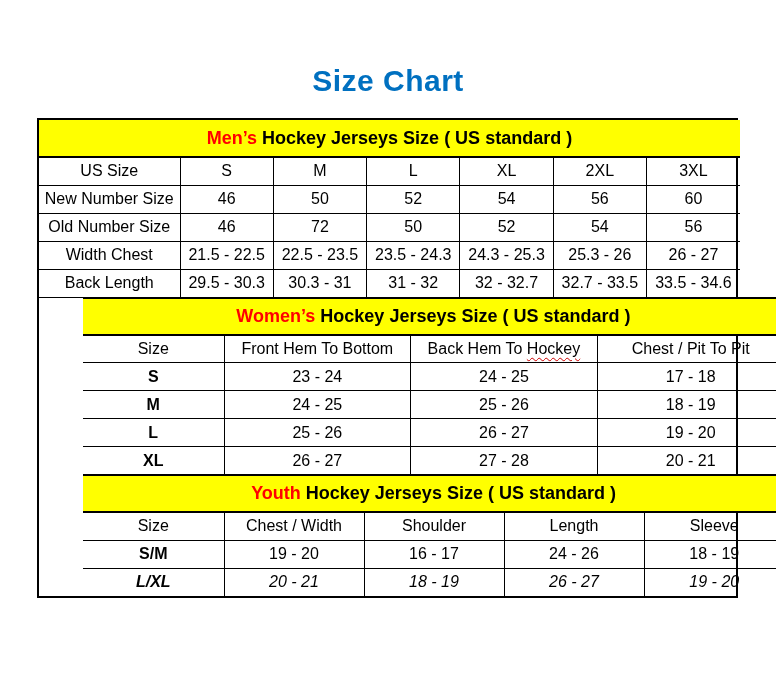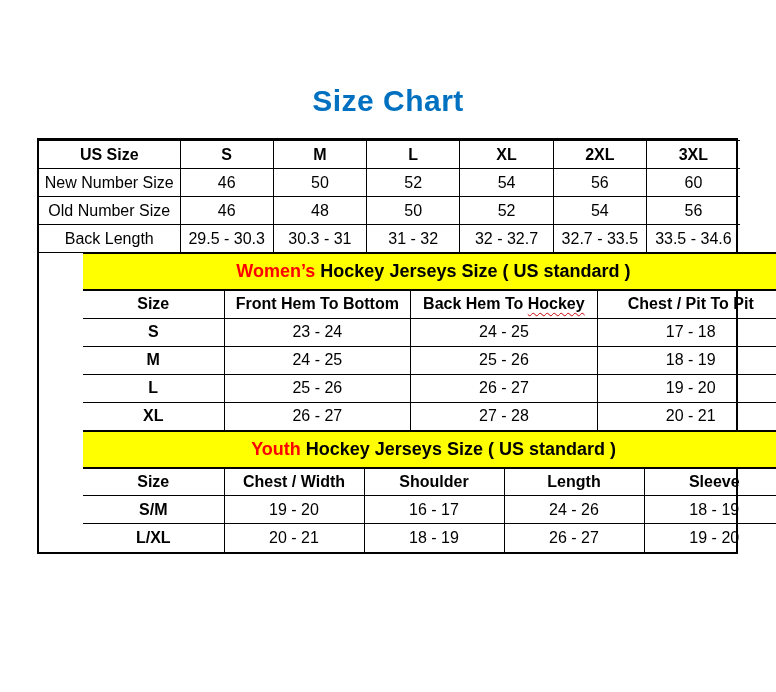--- a/index.html
+++ b/index.html
@@ -8,21 +8,21 @@
     width: 776px; height: 692px;
     background: #ffffff;
     font-family: "Liberation Sans", sans-serif;
     color: #000000;
     overflow: hidden;
   }
   .page { width: 776px; height: 692px; position: relative; }
 
   .page-title {
     margin: 0;
-    padding-top: 84px;
+    padding-top: 64px;
     text-align: center;
     font-size: 30px;
     line-height: 34px;
     font-weight: bold;
     color: #0070C0;
     letter-spacing: 0.5px;
   }
 
   .tables-wrap {
     width: 701px;
@@ -51,23 +51,23 @@
 
   tr.band td {
     background: #FFFF00;
     font-weight: bold;
     font-size: 18px;
     height: 37px;
     border-top: 2px solid #000000;
     border-bottom: 2px solid #000000;
   }
   .tables-wrap table:first-child tr.band td { border-top: 0; }
-  .tables-wrap table:last-child tr:last-child td { border-bottom: 0; }
-
-  tr.head td { font-weight: bold; height: 28px; }
+  .tables-wrap table:last-child tr:last-child td { border-bottom: 0; font-style: italic; }
+
+  tr.head td { font-weight: normal; height: 28px; }
   tr.data td { height: 28px; font-weight: normal; }
   tr.data td.lbl-bold { font-weight: bold; }
   tr.data td.lbl-reg  { font-weight: normal; margin-left: 16px; }
 
   .red-word { color: #FF0000; }
 
   .squiggle {
     text-decoration-line: underline;
     text-decoration-style: wavy;
     text-decoration-color: #CC0000;
@@ -94,20 +94,23 @@
       <colgroup>
         <col class="c-lab">
           <col class="c-m">
           <col class="c-m">
           <col class="c-m">
           <col class="c-m">
           <col class="c-m">
           <col class="c-m">
       </colgroup>
       <tbody>
+          <tr class="band">
+        <td colspan="7"><span class="red-word">Men’s</span><span> Hockey Jerseys Size ( US standard )</span></td>
+      </tr>
       <tr class="head">
         <td>US Size</td>
         <td>S</td>
         <td>M</td>
         <td>L</td>
         <td>XL</td>
         <td>2XL</td>
         <td>3XL</td>
       </tr>
       <tr class="data">
@@ -115,25 +118,34 @@
         <td>46</td>
         <td>50</td>
         <td>52</td>
         <td>54</td>
         <td>56</td>
         <td>60</td>
       </tr>
       <tr class="data">
         <td class="lbl-reg">Old Number Size</td>
         <td>46</td>
-        <td>48</td>
+        <td>72</td>
         <td>50</td>
         <td>52</td>
         <td>54</td>
         <td>56</td>
+      </tr>
+      <tr class="data">
+        <td class="lbl-reg">Width Chest</td>
+        <td>21.5 - 22.5</td>
+        <td>22.5 - 23.5</td>
+        <td>23.5 - 24.3</td>
+        <td>24.3 - 25.3</td>
+        <td>25.3 - 26</td>
+        <td>26 - 27</td>
       </tr>
       <tr class="data">
         <td class="lbl-reg">Back Length</td>
         <td>29.5 - 30.3</td>
         <td>30.3 - 31</td>
         <td>31 - 32</td>
         <td>32 - 32.7</td>
         <td>32.7 - 33.5</td>
         <td>33.5 - 34.6</td>
       </tr>

